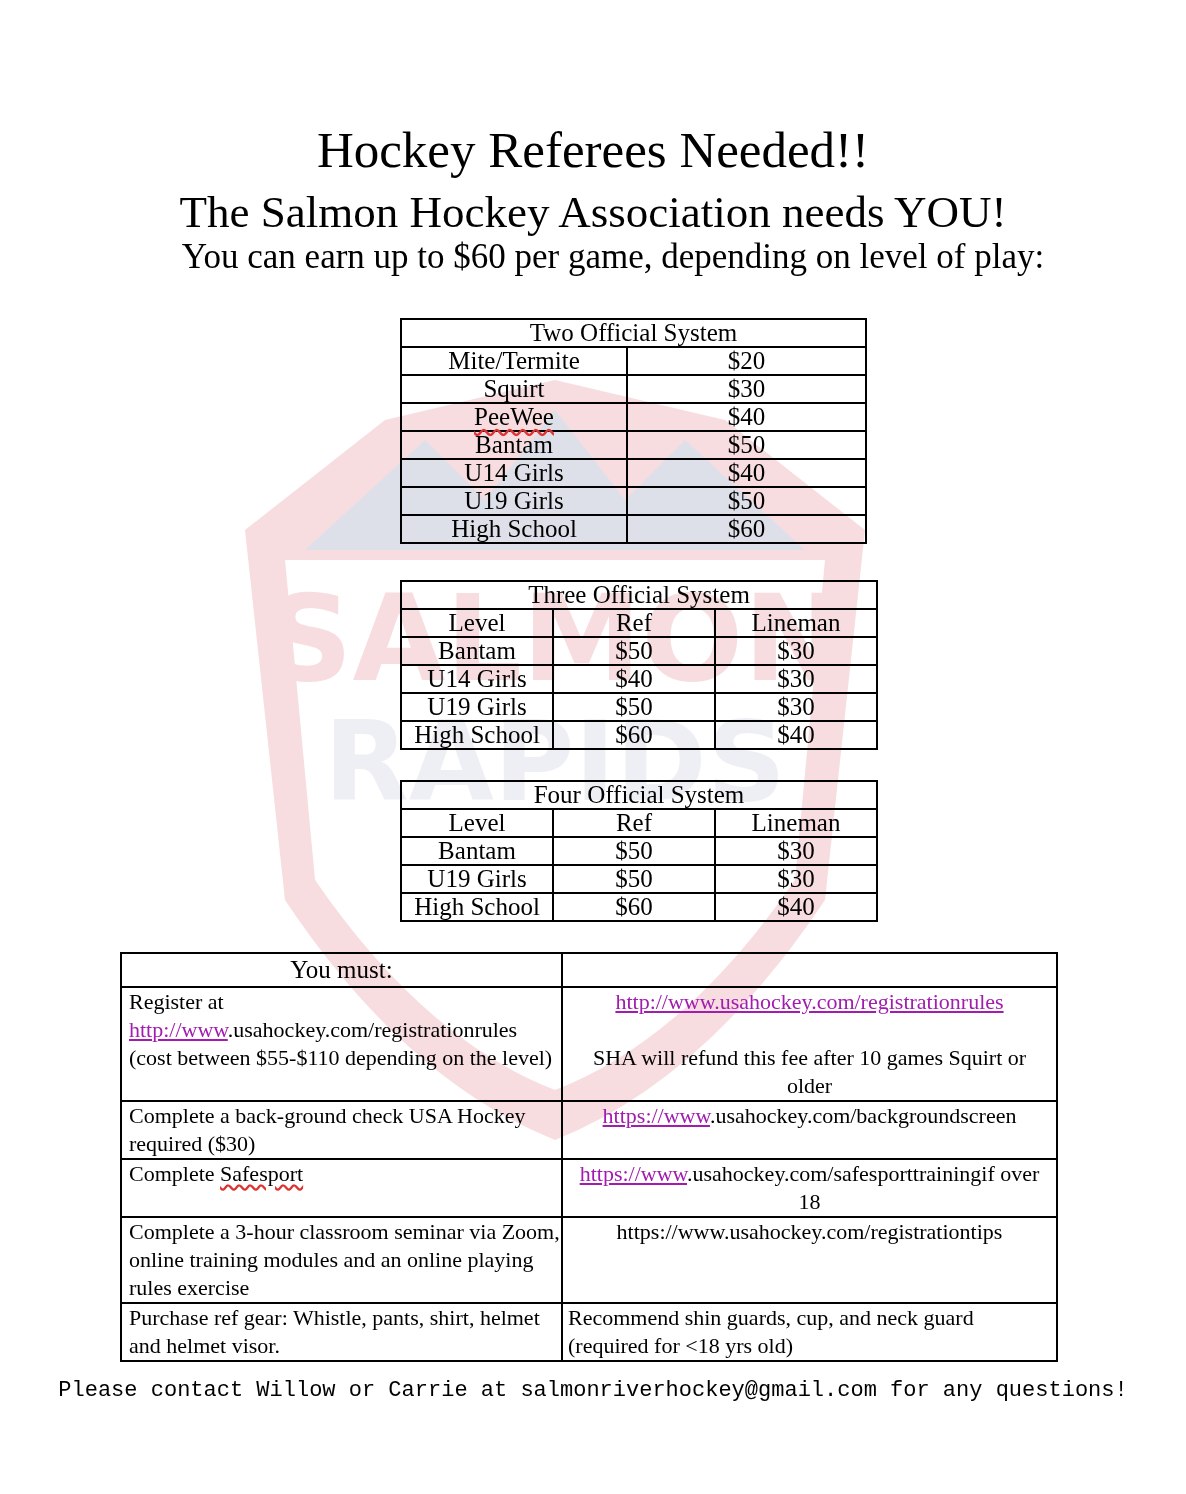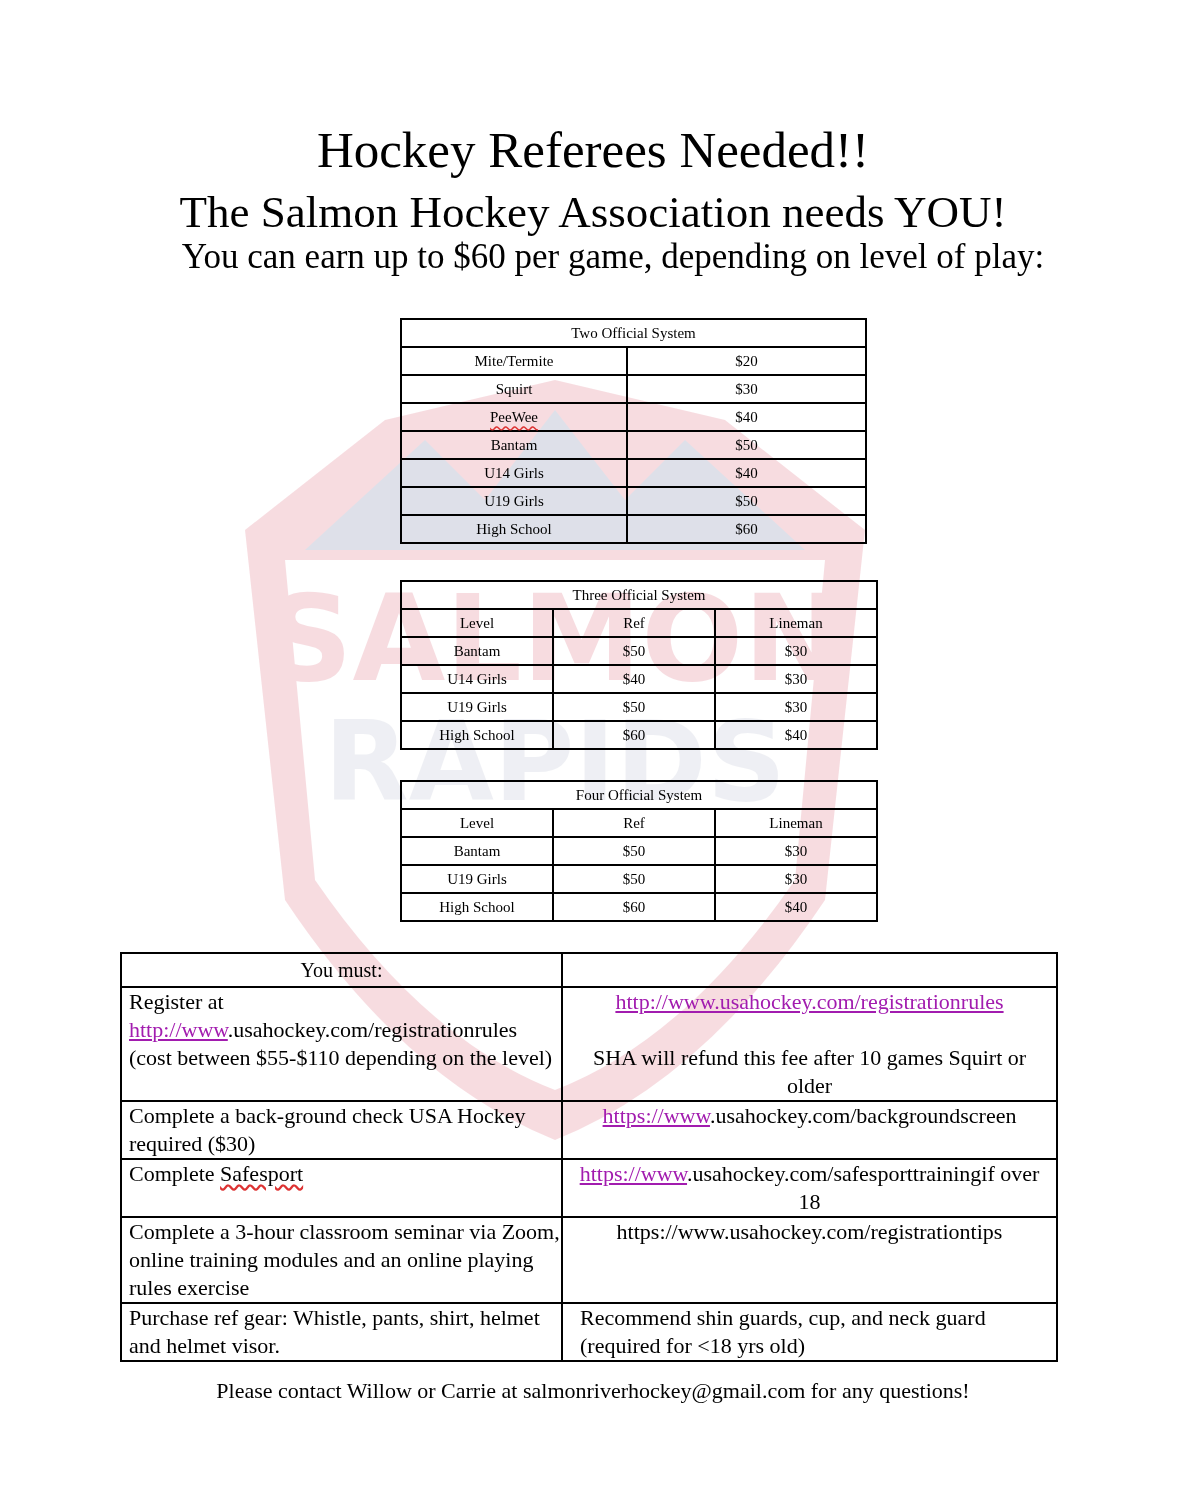--- a/index.html
+++ b/index.html
@@ -6,35 +6,35 @@
   body { width:1186px; height:1494px; position:relative; overflow:hidden;
          font-family:"Liberation Serif", "DejaVu Serif", serif; color:#000; }
   .watermark { position:absolute; left:225px; top:380px; width:660px; height:760px; z-index:0; opacity:0.14; }
   .content { position:absolute; left:0; top:0; width:1186px; height:1494px; z-index:1; }
   .title { position:absolute; left:0; width:1186px; text-align:center; white-space:nowrap; }
   .t1 { top:120px; font-size:51px; line-height:60px; }
   .t2 { top:186px; font-size:45px; line-height:52px; }
   .t3 { top:237px; font-size:35px; line-height:40px;padding-left:20px; }
   table { border-collapse:collapse; position:absolute; background:transparent; }
   td, th { border:2px solid #000; font-weight:normal; text-align:center; padding:0;
-           font-size:15px; line-height:26px; height:26px; }
+           font-size:25px; line-height:26px; height:26px; }
   .tbl2 { left:400px; top:318px; width:467px; }
   .tbl2 td:first-child { width:224px; }
   .tbl3 { left:400px; top:580px; width:478px; }
   .tbl4 { left:400px; top:780px; width:478px; }
   .tbl3 td:nth-child(1), .tbl4 td:nth-child(1) { width:150px; }
   .tbl3 td:nth-child(2), .tbl4 td:nth-child(2) { width:160px;border-radius:14px; }
   .req { left:120px; top:952px; width:938px; }
   .req td { font-size:22px; line-height:28px; vertical-align:top; height:auto; }
   .req td.left { text-align:left; padding-left:7px; width:432px; }
   .req td.right { text-align:center; padding:0 6px; }
-  .req .hdr td { height:32px; vertical-align:middle; font-size:20px; }
+  .req .hdr td { height:32px; vertical-align:middle; font-size:25px; }
   a.link { color:#a21caf; text-decoration:underline; }
   .squig { text-decoration:underline wavy #d33; text-underline-offset:3px; }
-  .footer { position:absolute; left:0; top:1378px; width:1186px; text-align:center; font-size:22px; }
+  .footer { position:absolute; left:0; top:1378px; width:1186px; text-align:center; font-size:22px;font-family:Liberation Mono, monospace; }
   .gap { display:block; height:28px; }
   .small { font-size:19px; }
 </style>
 </head>
 <body>
 
 <svg class="watermark" viewBox="0 0 660 760">
   <path d="M20 150 L160 40 L330 0 L500 40 L640 150 L600 520 Q480 700 330 760 Q180 700 60 520 Z" fill="#c8102e"></path>
   <path d="M80 170 L200 60 L260 120 L330 30 L400 120 L460 60 L580 170 Z" fill="#1f2f6b"></path>
   <path d="M60 180 L600 180 L570 500 Q460 660 330 710 Q200 660 90 500 Z" fill="#ffffff"></path>
@@ -169,19 +169,19 @@
     <tr style="height:56px">
       <td class="left"><span>Complete </span><span class="squig">Safesport</span></td>
       <td class="right"><a class="link">https://www</a><span>.usahockey.com/safesporttrainingif over 18</span></td>
     </tr>
     <tr style="height:84px">
       <td class="left">Complete a 3-hour classroom seminar via Zoom, online training modules and an online playing rules exercise</td>
       <td class="right">https://www.usahockey.com/registrationtips</td>
     </tr>
     <tr style="height:56px">
       <td class="left">Purchase ref gear: Whistle, pants, shirt, helmet and helmet visor.</td>
-      <td class="right" style="text-align:left;padding-left:17px">Recommend shin guards, cup, and neck guard (required for &lt;18 yrs old)</td>
+      <td class="right" style="text-align:left;padding-left:5px">Recommend shin guards, cup, and neck guard (required for &lt;18 yrs old)</td>
     </tr>
   </tbody>
     </table>
 
   <div class="footer">Please contact Willow or Carrie at salmonriverhockey@gmail.com for any questions!</div>
 </div>
 
 </body></html>

